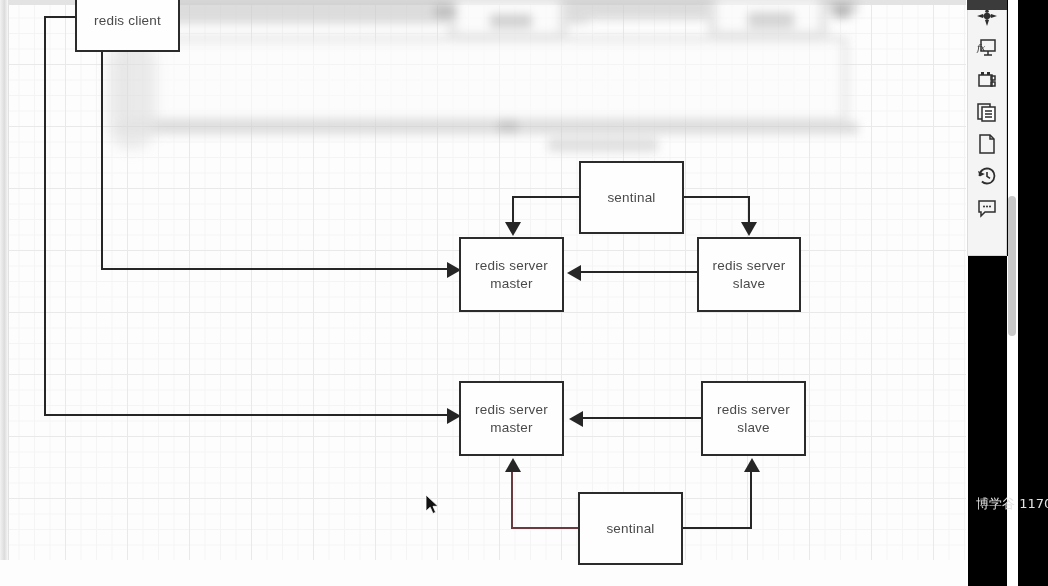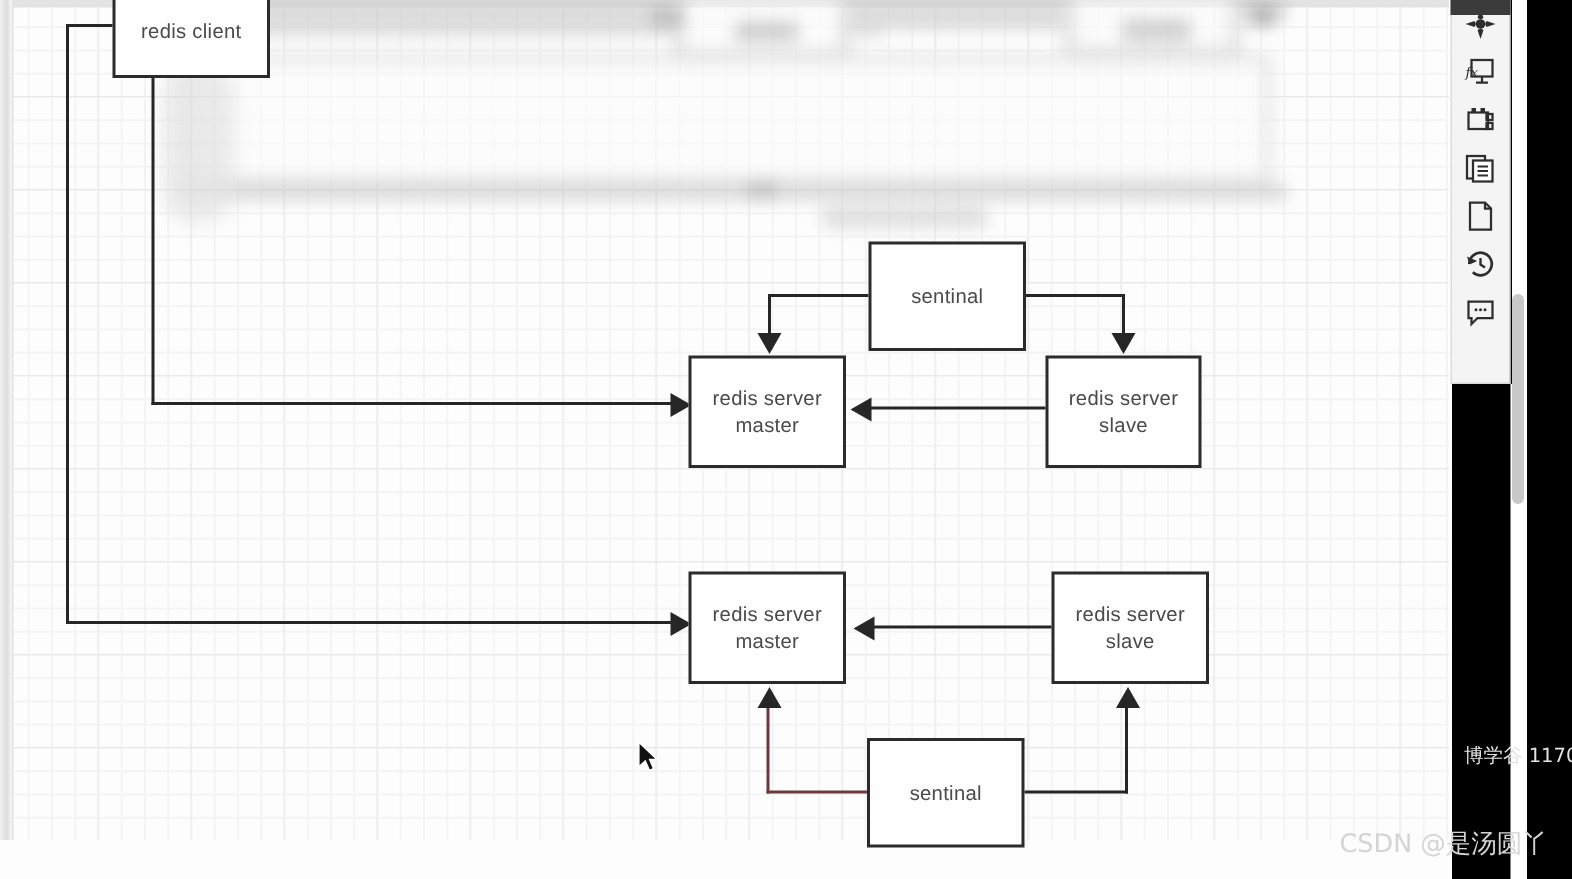--- a/index.html
+++ b/index.html
@@ -322,21 +322,20 @@
     <svg id="cursor" width="16" height="22" viewBox="0 0 16 22">
       <polygon points="1,1 1,17 5.2,13.2 8,19.5 10.6,18.3 8,12.3 13,12.3" fill="#111" stroke="#fff" stroke-width="0.8"></polygon>
     </svg>
 
   </div>
 
   <div id="gutter-strip"></div>
   <div id="right-grid"></div>
 
   <div class="wm" id="wm-small">博学谷 11706</div>
-  <div class="wm" id="wm-main">CSDN @是汤圆丫</div>
 
   <div id="toolbar-cap"></div>
   <div id="toolbar">
 
     <div class="tool-btn">
       <span>
         <svg width="22" height="22" viewBox="0 0 22 22" fill="none" stroke="#2e2e2e" stroke-width="1.4">
           <circle cx="11" cy="11" r="3.2" fill="#2e2e2e" stroke="none"></circle>
           <path d="M11 1 L13 7 L11 8 L9 7 Z" fill="#2e2e2e" stroke="none"></path>
           <path d="M11 21 L13 15 L11 14 L9 15 Z" fill="#2e2e2e" stroke="none"></path>

